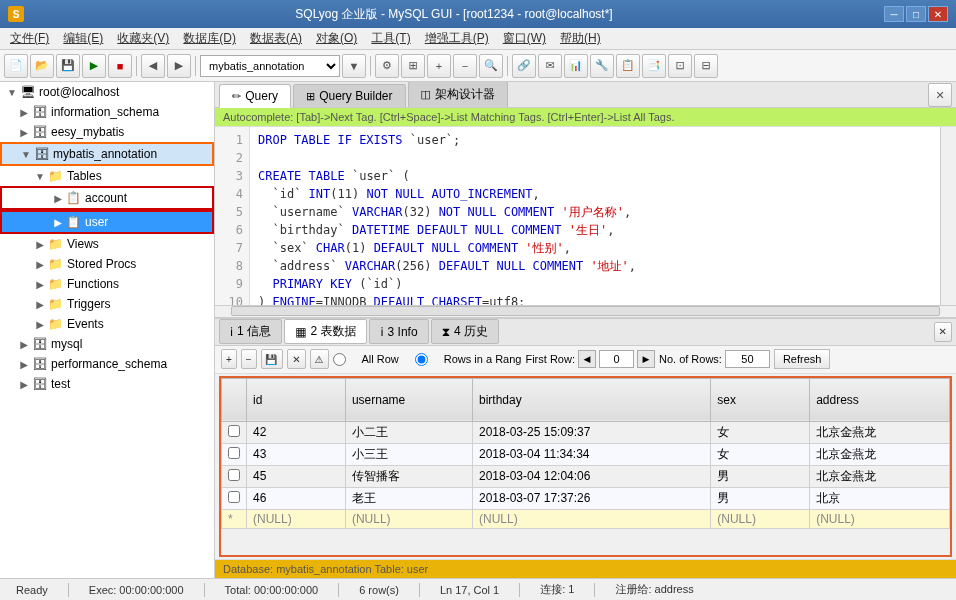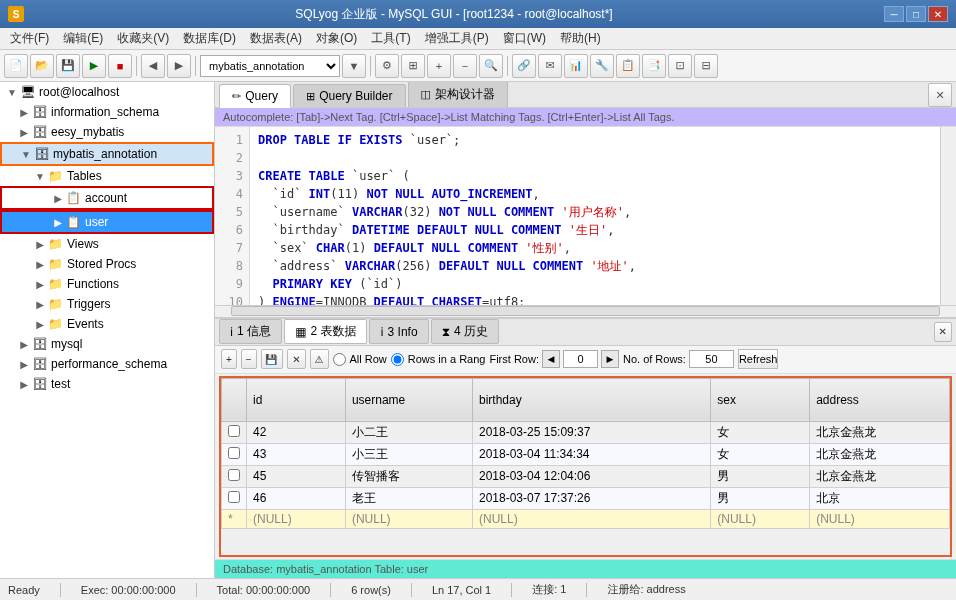--- a/index.html
+++ b/index.html
@@ -8,33 +8,33 @@
     
     .title-bar { background: linear-gradient(to bottom, #4a7cb5, #3a6aa5); height: 28px; display: flex; align-items: center; justify-content: space-between; padding: 0 8px; color: white; }
     .title-bar-icon { width: 16px; height: 16px; background: #e8a000; border-radius: 2px; display: flex; align-items: center; justify-content: center; font-size: 10px; font-weight: bold; color: white; }
     .title-text { font-size: 12px; color: white; flex: 1; text-align: center; }
     .title-buttons { display: flex; gap: 2px; }
     .title-btn { width: 20px; height: 16px; background: #5a8ec5; border: 1px solid #7aaae0; color: white; font-size: 10px; display: flex; align-items: center; justify-content: center; cursor: pointer; }
     .title-btn.close { background: #c0392b; }
 
     
     .menu-bar { background: #f0f0f0; height: 22px; display: flex; align-items: center; border-bottom: 1px solid #ccc; padding: 0 4px; gap: 2px; }
-    .menu-item { padding: 2px 6px; font-size: 12px; cursor: pointer; color: #333; }
+    .menu-item { padding: 2px 6px; font-size: 12px; cursor: pointer; color: #333; text-decoration: underline; }
 
     
     .toolbar { background: #f5f5f5; height: 32px; border-bottom: 1px solid #ccc; display: flex; align-items: center; padding: 0 4px; gap: 2px; }
     .toolbar-btn { width: 24px; height: 24px; background: linear-gradient(to bottom, #fff, #e8e8e8); border: 1px solid #bbb; cursor: pointer; display: flex; align-items: center; justify-content: center; font-size: 11px; color: #555; border-radius: 2px; }
     .toolbar-sep { width: 1px; height: 20px; background: #bbb; margin: 0 2px; }
     .db-selector { height: 22px; border: 1px solid #aaa; background: white; padding: 0 4px; font-size: 11px; min-width: 140px; }
 
     
     .main-layout { display: flex; height: calc(600px - 28px - 22px - 32px - 22px); }
 
     
-    .status-bar { height: 22px; background: #f0f0f0; border-top: 1px solid #ccc; display: flex; align-items: center; padding: 0 8px; font-size: 11px; color: #333; gap: 20px; }
+    .status-bar { height: 22px; background: #f0f0f0; border-top: 1px solid #ccc; display: flex; align-items: center; padding: 0 16px; font-size: 11px; color: #333; gap: 20px; }
     .status-sep { width: 1px; height: 14px; background: #bbb; }
 
     
     .sidebar { width: 215px; min-width: 215px; background: white; border-right: 1px solid #ccc; overflow-y: auto; font-size: 12px; }
     .tree-item { display: flex; align-items: center; padding: 2px 4px; cursor: pointer; white-space: nowrap; }
     .tree-expand { width: 16px; height: 16px; display: flex; align-items: center; justify-content: center; font-size: 10px; color: #666; flex-shrink: 0; }
     .tree-icon { width: 16px; height: 16px; display: flex; align-items: center; justify-content: center; margin-right: 3px; flex-shrink: 0; }
     .indent1 { padding-left: 16px; }
     .indent2 { padding-left: 32px; }
     .indent3 { padding-left: 48px; }
@@ -43,58 +43,58 @@
     .content { flex: 1; display: flex; flex-direction: column; overflow: hidden; }
 
     
     .tab-bar { height: 26px; background: #e8e8e8; display: flex; align-items: flex-end; padding: 0 4px; border-bottom: 1px solid #ccc; gap: 2px; }
     .tab { padding: 4px 12px; background: #d0d0d0; border: 1px solid #bbb; border-bottom: none; cursor: pointer; font-size: 12px; border-radius: 3px 3px 0 0; display: flex; align-items: center; gap: 4px; }
     .tab.active { background: white; border-bottom: 1px solid white; margin-bottom: -1px; }
     .tab-icon { font-size: 11px; }
 
     
     .query-area { flex: 1; display: flex; flex-direction: column; overflow: hidden; }
-    .autocomplete-hint { padding: 3px 8px; background: #c4b5fd; border-bottom: 1px solid #ddd; font-size: 11px; color: #555; }
+    .autocomplete-hint { padding: 3px 8px; background: #bef264; border-bottom: 1px solid #ddd; font-size: 11px; color: #555; }
 
     .editor-area { flex: 1; overflow: hidden; display: flex; }
     .line-numbers { width: 35px; background: #f5f5f5; border-right: 1px solid #ddd; padding: 4px 0; text-align: right; color: #999; font-family: Consolas, monospace; font-size: 12px; line-height: 1.5; overflow: hidden; }
     .line-num { padding-right: 6px; }
     .code-editor { flex: 1; background: white; padding: 4px 8px; font-family: Consolas, monospace; font-size: 12px; color: #333; line-height: 1.5; overflow-y: auto; white-space: pre; }
-    .kw { color: #0000cc; font-weight: bold; }
+    .kw { color: #0000cc; font-weight: normal; }
     .str { color: #cc0000; }
 
     
     .result-tabs { height: 28px; background: #e8e8e8; display: flex; align-items: center; padding: 0 4px; border-top: 1px solid #ccc; border-bottom: 1px solid #ccc; gap: 2px; }
     .result-tab { padding: 3px 10px; background: #d8d8d8; border: 1px solid #bbb; cursor: pointer; font-size: 12px; display: flex; align-items: center; gap: 4px; border-radius: 2px; }
     .result-tab.active { background: white; }
 
     
     .result-toolbar { height: 28px; background: #f5f5f5; border-bottom: 1px solid #ddd; display: flex; align-items: center; padding: 0 6px; gap: 4px; font-size: 11px; }
     .small-btn { height: 20px; padding: 0 4px; background: linear-gradient(to bottom, #fff, #e8e8e8); border: 1px solid #bbb; cursor: pointer; font-size: 10px; color: #333; border-radius: 2px; display: flex; align-items: center; }
-    .radio-group { display: flex; align-items: center; gap: 4px; font-size: 11px; }
+    .radio-group { display: flex; align-items: center; gap: 16px; font-size: 11px; }
     .field-group { display: flex; align-items: center; gap: 3px; font-size: 11px; }
     .num-input { width: 35px; height: 18px; border: 1px solid #aaa; text-align: center; font-size: 11px; }
     .nav-btn { width: 18px; height: 18px; background: #e8e8e8; border: 1px solid #aaa; cursor: pointer; display: flex; align-items: center; justify-content: center; font-size: 9px; }
-    .refresh-btn { height: 20px; padding: 0 0; background: linear-gradient(to bottom, #fff, #e8e8e8); border: 1px solid #bbb; cursor: pointer; font-size: 11px; }
+    .refresh-btn { height: 20px; padding: 0 8px; background: linear-gradient(to bottom, #fff, #e8e8e8); border: 1px solid #bbb; cursor: pointer; font-size: 11px; }
 
     
     .data-table-wrap { flex: 1; overflow: auto; border: 2px solid #e06030; margin: 2px 4px; }
     .data-table { width: 100%; border-collapse: collapse; font-size: 12px; }
     .data-table th { background: linear-gradient(to bottom, #f0f0f0, #ddd); border: 1px solid #bbb; padding: 14px 6px; text-align: left; font-weight: normal; white-space: nowrap; }
     .data-table td { border: 1px solid #d0d0d0; padding: 2px 6px; white-space: nowrap; }
     .data-table tr:nth-child(even) td { background: #f8f8ff; }
     .data-table .new-row td { background: #fffacd; color: #888; }
     .checkbox-col { width: 20px; }
     .chk { width: 12px; height: 12px; }
 
     
     .vertical-scrollbar { width: 16px; background: #f0f0f0; border-left: 1px solid #ccc; display: flex; flex-direction: column; }
 
     
-    .db-info { padding: 3px 8px; font-size: 11px; color: #555; background: #5eead4; border-top: 1px solid #ddd; }
+    .db-info { padding: 3px 8px; font-size: 11px; color: #555; background: #eab308; border-top: 1px solid #ddd; }
   </style>
 </head>
 <body>
 
 <div class="title-bar">
   <div class="title-bar-icon">S</div>
   <span class="title-text">SQLyog 企业版 - MySQL GUI - [root1234 - root@localhost*]</span>
   <div class="title-buttons">
     <div class="title-btn">─</div>
     <div class="title-btn">□</div>

